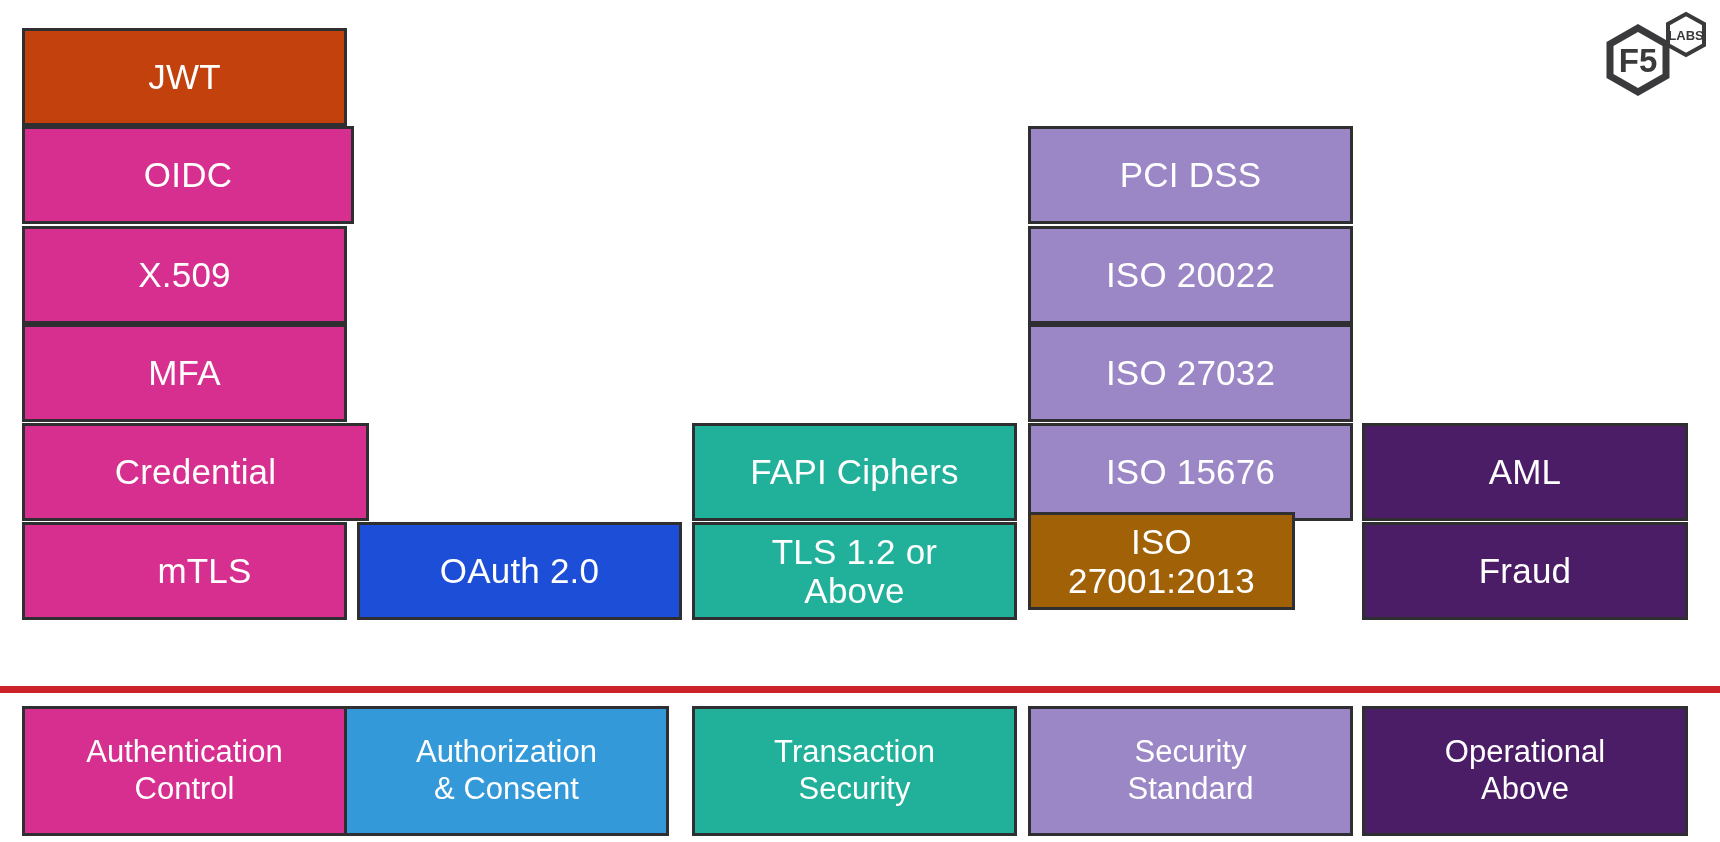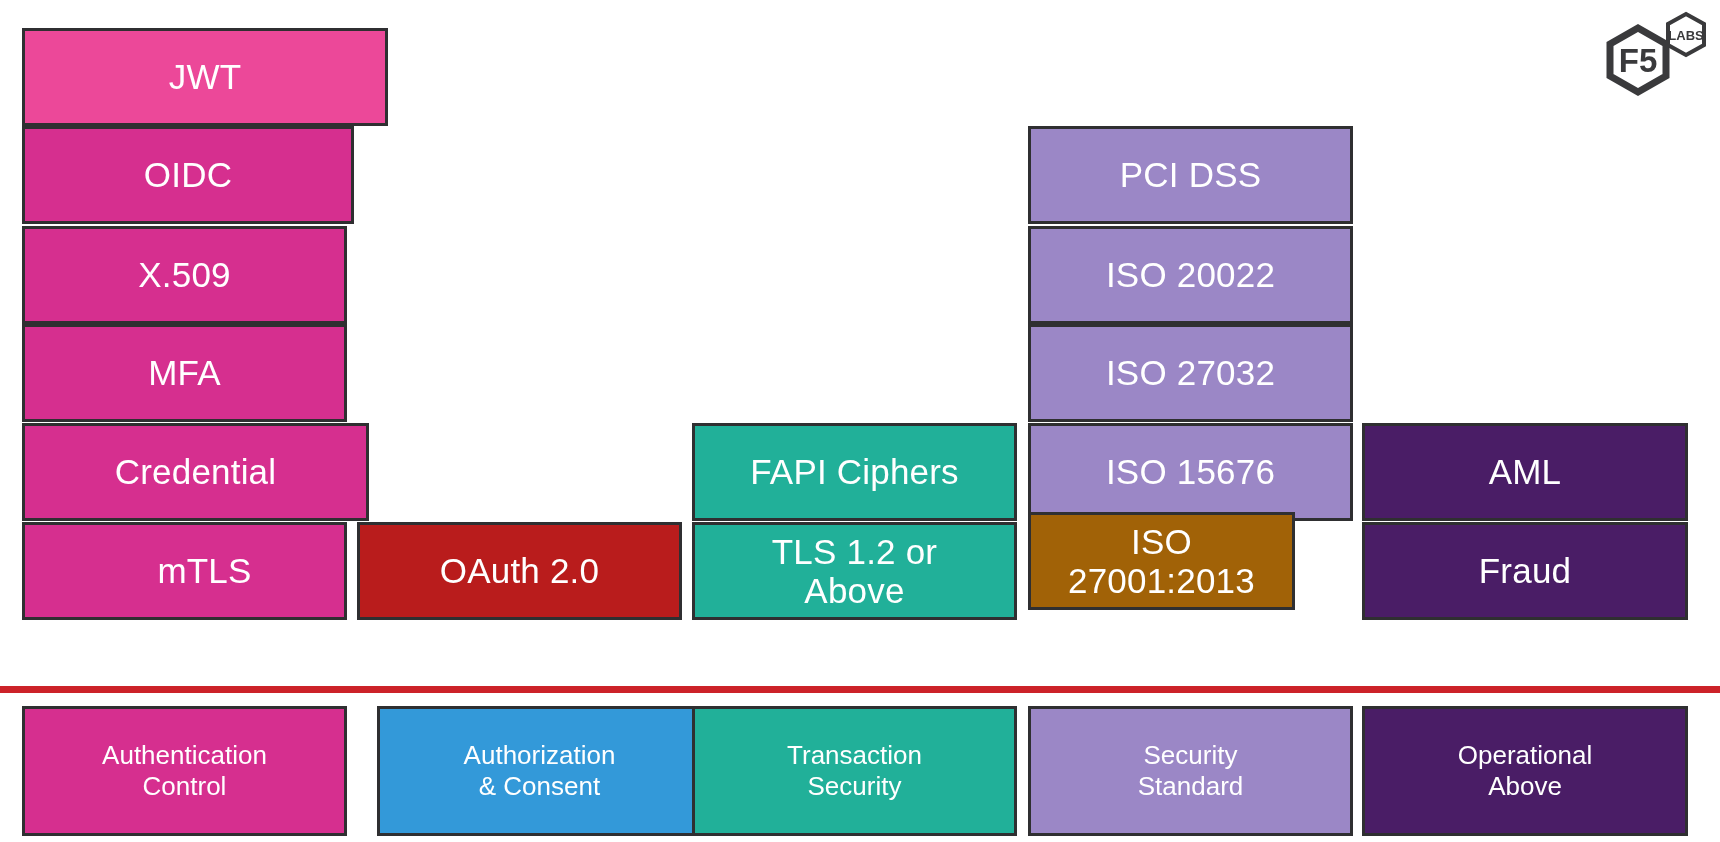--- a/index.html
+++ b/index.html
@@ -61,21 +61,21 @@
   
   .foot {
     position: absolute;
     box-sizing: border-box;
     border: 3px solid #2f2f31;
     display: flex;
     align-items: center;
     justify-content: center;
     text-align: center;
     color: #ffffff;
-    font-size: 26px;
+    font-size: 31px;
     line-height: 1.18;
     padding: 2px 6px;
     white-space: pre-line;
     top: 706px;
     height: 130px;
   }
 </style>
 </head>
 <body>
 
@@ -86,45 +86,45 @@
 
       <polygon points="38,22 66,38 66,70 38,86 10,70 10,38" fill="none" stroke="#3a3a3c" stroke-width="7"></polygon>
 
       <polygon points="86,8 104,18 104,39 86,49 68,39 68,18" fill="none" stroke="#3a3a3c" stroke-width="4"></polygon>
       <text x="38" y="66" font-family="Liberation Sans, sans-serif" font-size="33" font-weight="bold" fill="#3a3a3c" text-anchor="middle">F5</text>
       <text x="86" y="34" font-family="Liberation Sans, sans-serif" font-size="13" font-weight="bold" fill="#3a3a3c" text-anchor="middle">LABS</text>
     </svg>
   </div>
 
   <div id="cells">
-      <div class="cell" style="left: 22px; top: 28px; width: 366px; height: 98px; background: #ec4899;">JWT</div>
+      <div class="cell" style="left: 22px; top: 28px; width: 325px; height: 98px; background: #c2410c;">JWT</div>
       <div class="cell" style="left: 22px; top: 126px; width: 332px; height: 98px; background: rgb(214, 47, 143);">OIDC</div>
       <div class="cell" style="left: 22px; top: 226px; width: 325px; height: 98px; background: rgb(214, 47, 143);">X.509</div>
       <div class="cell" style="left: 22px; top: 324px; width: 325px; height: 98px; background: rgb(214, 47, 143);">MFA</div>
       <div class="cell" style="left: 22px; top: 423px; width: 347px; height: 98px; background: rgb(214, 47, 143);">Credential</div>
       <div class="cell" style="left: 22px; top: 522px; width: 325px; height: 98px; background: rgb(214, 47, 143); padding-left: 48px;">mTLS</div>
-      <div class="cell" style="left: 357px; top: 522px; width: 325px; height: 98px; background: #b91c1c;">OAuth 2.0</div>
+      <div class="cell" style="left: 357px; top: 522px; width: 325px; height: 98px; background: #1d4ed8;">OAuth 2.0</div>
       <div class="cell" style="left: 692px; top: 423px; width: 325px; height: 98px; background: rgb(33, 176, 153);">FAPI Ciphers</div>
       <div class="cell" style="left: 692px; top: 522px; width: 325px; height: 98px; background: rgb(33, 176, 153);">TLS 1.2 or
 Above</div>
       <div class="cell" style="left: 1028px; top: 126px; width: 325px; height: 98px; background: rgb(155, 135, 198);">PCI DSS</div>
       <div class="cell" style="left: 1028px; top: 226px; width: 325px; height: 98px; background: rgb(155, 135, 198);">ISO 20022</div>
       <div class="cell" style="left: 1028px; top: 324px; width: 325px; height: 98px; background: rgb(155, 135, 198);">ISO 27032</div>
       <div class="cell" style="left: 1028px; top: 423px; width: 325px; height: 98px; background: rgb(155, 135, 198);">ISO 15676</div>
       <div class="cell" style="left: 1028px; top: 512px; width: 267px; height: 98px; background: #a16207;">ISO 27001:2013</div>
       <div class="cell" style="left: 1362px; top: 423px; width: 326px; height: 98px; background: rgb(74, 29, 102);">AML</div>
       <div class="cell" style="left: 1362px; top: 522px; width: 326px; height: 98px; background: rgb(74, 29, 102);">Fraud</div>
     </div>
 
   <div class="rule"></div>
 
   <div id="footers">
       <div class="foot" style="left: 22px; width: 325px; background: rgb(214, 47, 143);">Authentication
 Control</div>
-      <div class="foot" style="left: 377px; width: 325px; background: rgb(51, 153, 217);">Authorization
+      <div class="foot" style="left: 344px; width: 325px; background: rgb(51, 153, 217);">Authorization
 &amp; Consent</div>
       <div class="foot" style="left: 692px; width: 325px; background: rgb(33, 176, 153);">Transaction
 Security</div>
       <div class="foot" style="left: 1028px; width: 325px; background: rgb(155, 135, 198);">Security
 Standard</div>
       <div class="foot" style="left: 1362px; width: 326px; background: rgb(74, 29, 102);">Operational
 Above</div>
     </div>
 
 </div>

